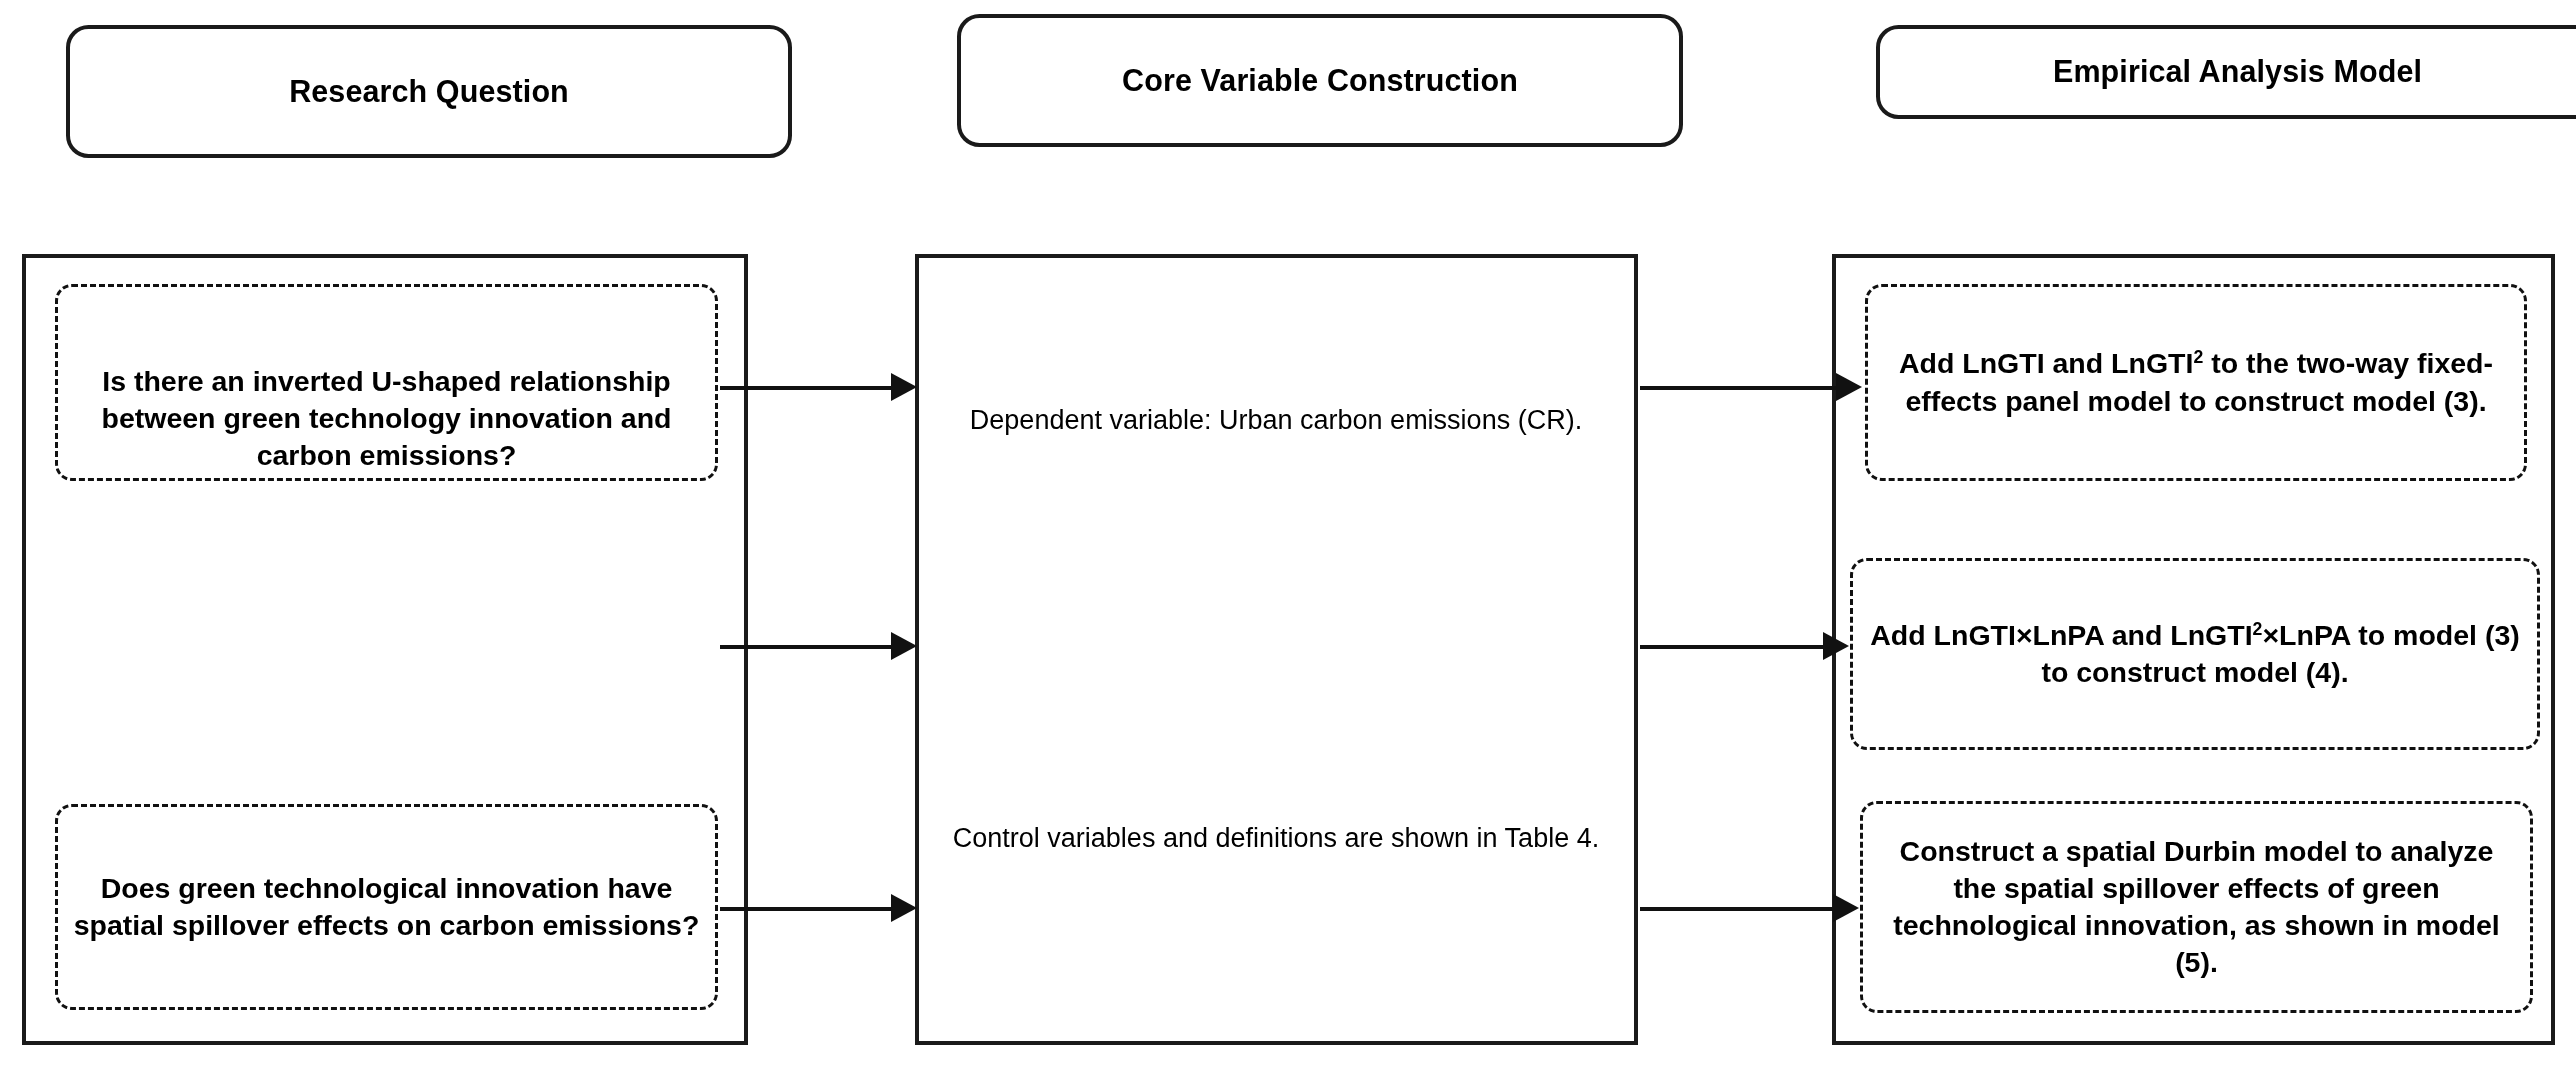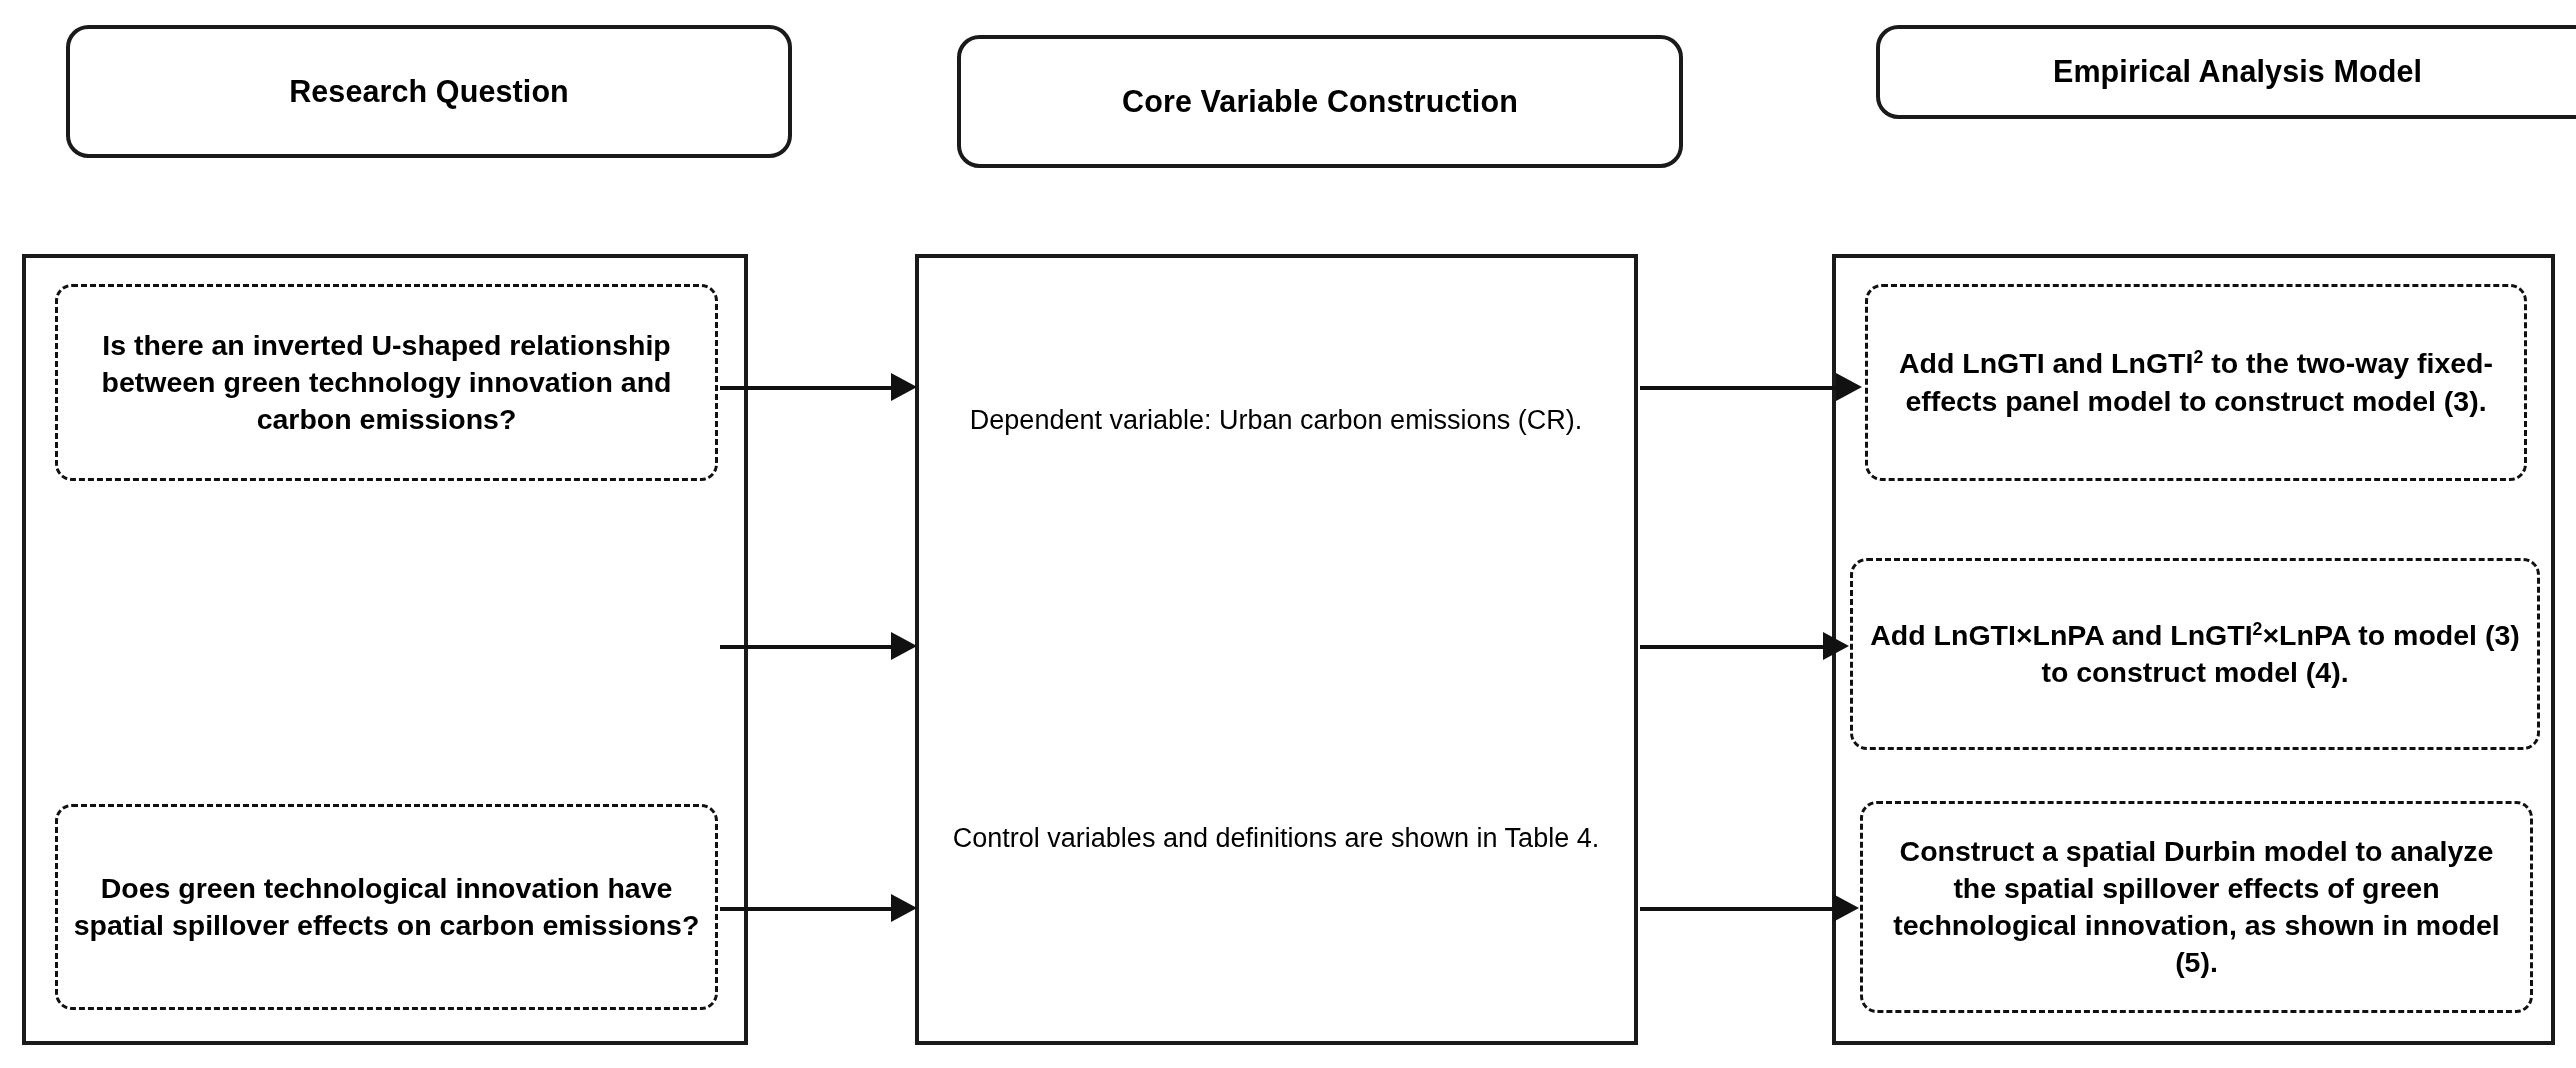--- a/index.html
+++ b/index.html
@@ -116,35 +116,35 @@
 </style>
 </head>
 <body>
 
 <div id="stage">
 
   <div class="header-pill" style="left:22px; top:25px; width:726px; height:133px;">
     <div class="pill-label">Research Question</div>
   </div>
 
-  <div class="header-pill" style="left:913px; top:35px; width:726px; height:133px;">
+  <div class="header-pill" style="left:913px; top:14px; width:726px; height:133px;">
     <div class="pill-label">Core Variable Construction</div>
   </div>
 
   <div class="header-pill" style="left:1832px; top:25px; width:723px; height:94px;">
     <div class="pill-label">Empirical Analysis Model</div>
   </div>
 
   <div class="column-panel" style="left:22px; top:254px; width:726px; height:791px;"></div>
 
   <div class="column-panel" style="left:915px; top:254px; width:723px; height:791px;"></div>
 
   <div class="column-panel" style="left:1832px; top:254px; width:723px; height:791px;"></div>
 
-  <div class="dashed-box" style="left:55px; top:284px; width:663px; height:197px;">
+  <div class="dashed-box" style="left:55px; top:284px; width:663px; height:197px;align-items:flex-end;">
     <div class="box-text">Is there an inverted U-shaped relationship between green technology innovation and carbon emissions?</div>
   </div>
 
 
   <div class="dashed-box" style="left:55px; top:804px; width:663px; height:206px;">
     <div class="box-text">Does green technological innovation have spatial spillover effects on carbon emissions?</div>
   </div>
 
   <div class="plain-text-block" style="left:938px; top:378px; width:676px; height:86px;">
     <div class="box-text">Dependent variable: Urban carbon emissions (CR).</div>

